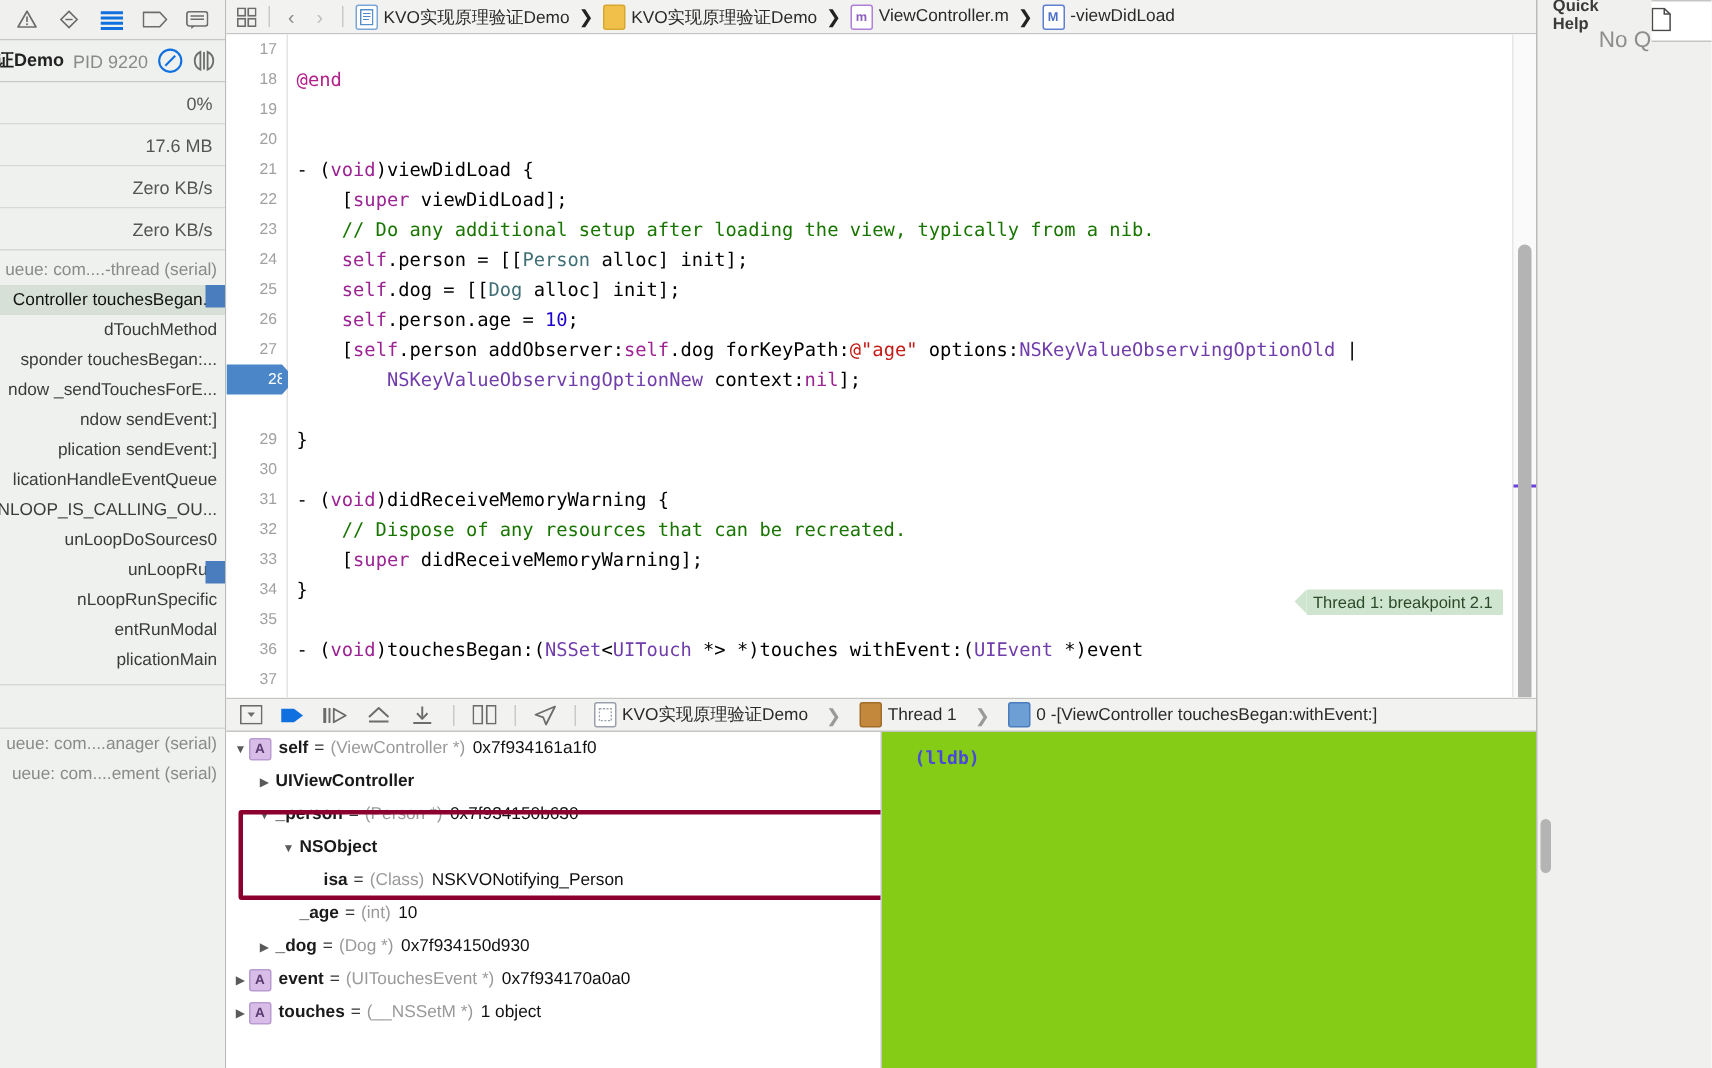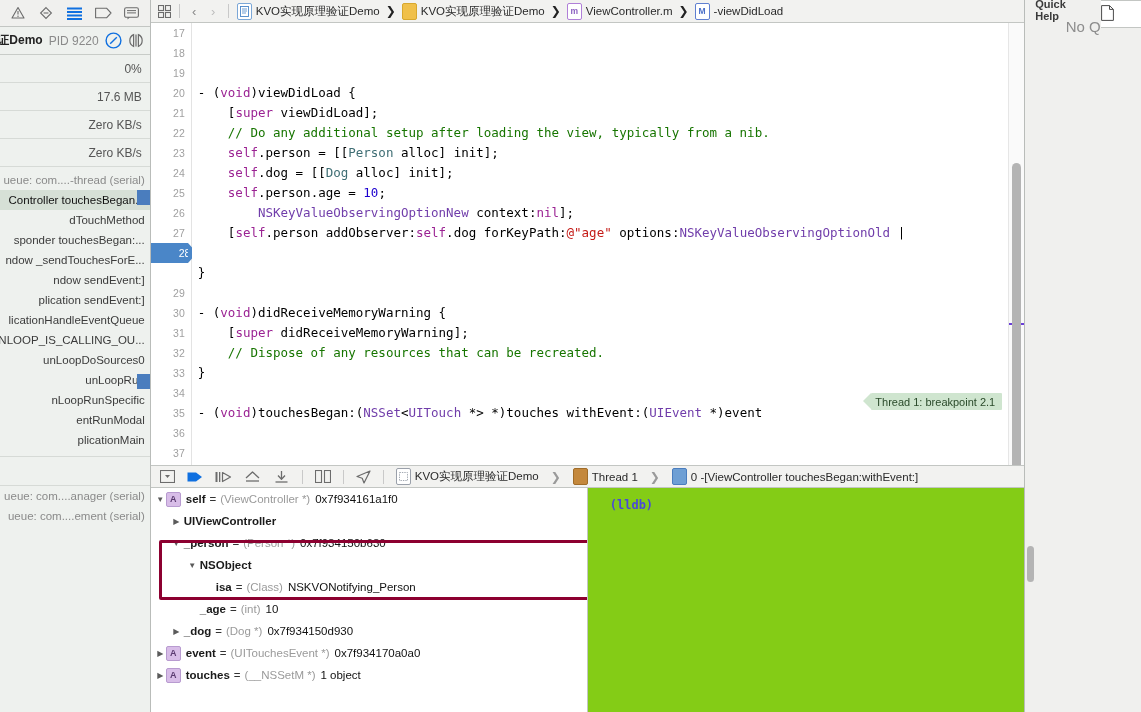--- a/index.html
+++ b/index.html
@@ -349,36 +349,37 @@
         <div class="gline">35</div>
         <div class="gline">36</div>
         <div class="gline">37</div>
         <div class="gline">38</div>
 
       </div>
 
       <div class="code-area">
         <div id="codelines">
             <div class="codeline">&nbsp;</div>
+            <div class="codeline"><span class="kw">@end</span></div>
             <div class="codeline">&nbsp;</div>
             <div class="codeline">&nbsp;</div>
             <div class="codeline"><span class="pl">- (</span><span class="kw2">void</span><span class="pl">)viewDidLoad {</span></div>
             <div class="codeline"><span class="pl">    [</span><span class="kw2">super</span><span class="pl"> viewDidLoad];</span></div>
             <div class="codeline"><span class="cmt">    // Do any additional setup after loading the view, typically from a nib.</span></div>
             <div class="codeline"><span class="pl">    </span><span class="kw2">self</span><span class="pl">.person = [[</span><span class="cls">Person</span><span class="pl"> alloc] init];</span></div>
             <div class="codeline"><span class="pl">    </span><span class="kw2">self</span><span class="pl">.dog = [[</span><span class="cls">Dog</span><span class="pl"> alloc] init];</span></div>
             <div class="codeline"><span class="pl">    </span><span class="kw2">self</span><span class="pl">.person.age = </span><span class="num">10</span><span class="pl">;</span></div>
+            <div class="codeline"><span class="pl">    [</span><span class="kw2">self</span><span class="pl">.person addObserver:</span><span class="kw2">self</span><span class="pl">.dog forKeyPath:</span><span class="str">@"age"</span><span class="pl"> options:</span><span class="typ">NSKeyValueObservingOptionOld</span><span class="pl"> |</span></div>
             <div class="codeline"><span class="pl">        </span><span class="typ">NSKeyValueObservingOptionNew</span><span class="pl"> context:</span><span class="kw2">nil</span><span class="pl">];</span></div>
-            <div class="codeline"><span class="pl">    [</span><span class="kw2">self</span><span class="pl">.person addObserver:</span><span class="kw2">self</span><span class="pl">.dog forKeyPath:</span><span class="str">@"age"</span><span class="pl"> options:</span><span class="typ">NSKeyValueObservingOptionOld</span><span class="pl"> |</span></div>
             <div class="codeline">&nbsp;</div>
             <div class="codeline"><span class="pl">}</span></div>
             <div class="codeline">&nbsp;</div>
             <div class="codeline"><span class="pl">- (</span><span class="kw2">void</span><span class="pl">)didReceiveMemoryWarning {</span></div>
+            <div class="codeline"><span class="cmt">    // Dispose of any resources that can be recreated.</span></div>
             <div class="codeline"><span class="pl">    [</span><span class="kw2">super</span><span class="pl"> didReceiveMemoryWarning];</span></div>
-            <div class="codeline"><span class="cmt">    // Dispose of any resources that can be recreated.</span></div>
             <div class="codeline"><span class="pl">}</span></div>
             <div class="codeline">&nbsp;</div>
             <div class="codeline"><span class="pl">- (</span><span class="kw2">void</span><span class="pl">)touchesBegan:(</span><span class="typ">NSSet</span><span class="pl">&lt;</span><span class="typ">UITouch</span><span class="pl"> *&gt; *)touches withEvent:(</span><span class="typ">UIEvent</span><span class="pl"> *)event</span></div>
             <div class="codeline"></div>
           </div>
         <div class="bp-annot" style="top:370px;">Thread 1: breakpoint 2.1</div>
         <div class="ed-track">
           <div class="ed-mark" style="top:300px;"></div>
         </div>
         <div class="ed-scroll"></div>

